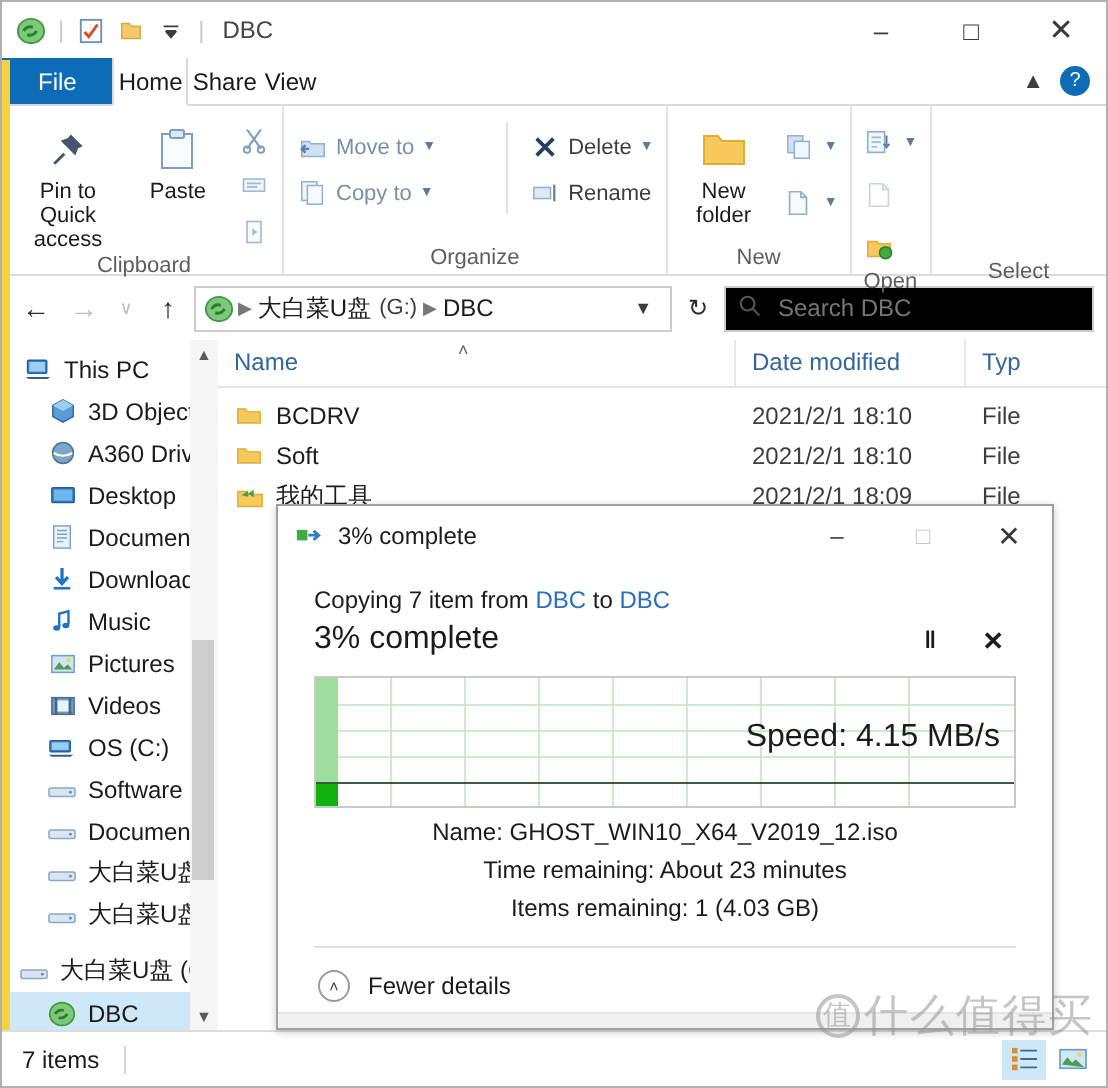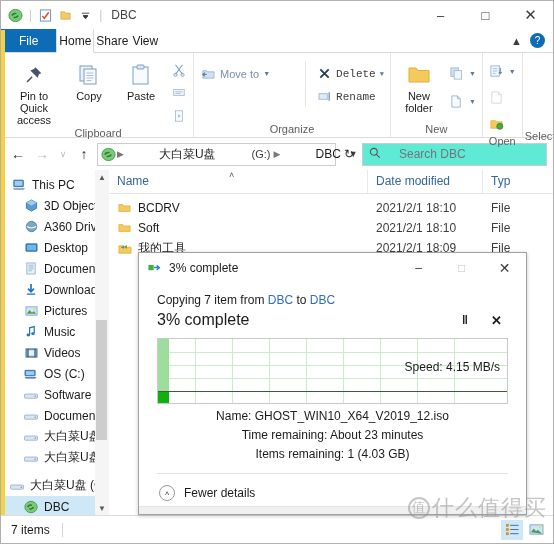--- a/index.html
+++ b/index.html
@@ -115,21 +115,21 @@
   }
   .bigbtn.wide { width: 58px; }
   .bigicon { height: 30px; display: flex; align-items: center; justify-content: center; }
   .smallcol { display: flex; flex-direction: column; justify-content: flex-start; gap: 2px; padding-top: 2px; }
   .smallbtn {
     display: flex; align-items: center; gap: 4px;
     height: 21px; padding: 0 4px;
     font-size: 11px; color: #7a8fa8;
     white-space: nowrap;
   }
-  .smallbtn.dark { color: #3d3d3d; font-family: Liberation Mono, monospace; }
+  .smallbtn.dark { color: #3d3d3d; }
   .icon-sq { width: 16px; height: 16px; display:inline-flex; align-items:center; justify-content:center; }
   .caret { font-size: 7px; color: #5d7a99; }
 
   
   .addressrow {
     height: 32px;
     display: flex; align-items: center;
     gap: 2px; padding: 0 6px;
     background: #fff;
   }
@@ -142,29 +142,29 @@
   .navbtn.small { width: 16px; font-size: 9px; }
   .addrbox {
     flex: 1;
     height: 23px;
     border: 1px solid #cccccc;
     background: #fff;
     display: flex; align-items: center;
     padding: 0 3px;
     min-width: 0;
   }
-  .crumb { font-size: 12px; color: #1b1b1b; padding: 0 2px; white-space: nowrap; margin-left: 32px; }
+  .crumb { font-size: 12px; color: #1b1b1b; padding: 0 2px; white-space: nowrap; }
   .crumb.small { font-size: 11px; color: #3d3d3d; }
   .crumb-sep { color: #777; font-size: 9px; padding: 0 1px; }
   .addr-drop { margin-left: auto; font-size: 9px; color: #3d3d3d; padding: 0 6px; }
   .refresh { width: 22px; height: 22px; display:flex; align-items:center; justify-content:center; font-size: 12px; color:#2b2b2b; }
   .searchbox {
     width: 185px; height: 23px;
-    border: 1px solid #cccccc; background: #5eead4;
-    display: flex; align-items: center; gap: 16px;
+    border: 1px solid #cccccc; background: #000000;
+    display: flex; align-items: center; gap: 6px;
     padding: 0 6px;
   }
   .searchbox input {
     border: none; outline: none; flex: 1;
     font-family: "Liberation Sans", sans-serif;
     font-size: 12px; color: #777;
     background: transparent;
   }
 
   
@@ -335,21 +335,21 @@
   .graph-baseline {
     position: absolute; left: 0; right: 0; bottom: 11px;
     height: 1px; background: #3c5c3c;
   }
   .graph-bottombar {
     position: absolute; left: 0; bottom: 0;
     width: 11px; height: 11px; background: #11b011;
   }
   .speed-label {
     position: absolute; right: 7px; top: 21px;
-    font-size: 12px; color: #1b1b1b;
+    font-size: 16px; color: #1b1b1b;
   }
   .detail-line { font-size: 12px; color: #1b1b1b; margin-top: 5px; text-align: center; }
   .detail-line:first-of-type { margin-top: 9px; }
   .dlg-divider {
     margin-top: 12px;
     border-top: 1px solid #e0e0e0;
   }
   .fewer {
     display: flex; align-items: center; gap: 9px;
     padding: 11px 0 0 2px;
@@ -449,30 +449,20 @@
             <svg width="22" height="22" viewBox="0 0 24 24">
               <path d="M13.5 3.5 L20 10 l-2.5 1 -1.5 4 -8-8 4-1.5 Z" fill="#45556b"></path>
               <path d="M10 14 L4.5 19.5" stroke="#45556b" stroke-width="1.6"></path>
             </svg>
           </span>
           <span>Pin to Quick access</span>
         </div>
         <div class="bigbtn">
           <span class="bigicon">
             <svg width="24" height="24" viewBox="0 0 24 24">
-              <rect x="3" y="3" width="12" height="15" fill="#eaf1f8" stroke="#7d9ec0" stroke-width="1"></rect>
-              <rect x="7" y="6" width="12" height="15" fill="#f8fbfe" stroke="#7d9ec0" stroke-width="1"></rect>
-              <path d="M9.5 10 h7 M9.5 12.5 h7 M9.5 15 h7 M9.5 17.5 h5" stroke="#9fb8d1" stroke-width="0.9"></path>
-            </svg>
-          </span>
-          <span>Copy</span>
-        </div>
-        <div class="bigbtn">
-          <span class="bigicon">
-            <svg width="24" height="24" viewBox="0 0 24 24">
               <rect x="4" y="4" width="15" height="17" fill="#f8fbfe" stroke="#7d9ec0" stroke-width="1"></rect>
               <rect x="8" y="2" width="7" height="4" rx="1" fill="#dfe9f3" stroke="#7d9ec0" stroke-width="1"></rect>
             </svg>
           </span>
           <span>Paste</span>
         </div>
         <div class="smallcol">
           <div class="smallbtn">
             <span class="icon-sq">
               <svg width="14" height="14" viewBox="0 0 16 16">
@@ -507,20 +497,30 @@
       <div class="rgroup-body" style="padding-top:8px;gap:25px;">
         <div class="smallcol">
           <div class="smallbtn">
             <span class="icon-sq">
               <svg width="15" height="15" viewBox="0 0 16 16">
                 <path d="M2 5 h4 l1 1.2 h7 V13 H2 Z" fill="#cfe0f1" stroke="#8fb0ce" stroke-width="0.8"></path>
                 <path d="M2 9 h4 M4 7 L2 9 l2 2" stroke="#5d82a8" stroke-width="1.3" fill="none"></path>
               </svg>
             </span>
             <span>Move to</span>
+            <span class="caret">▼</span>
+          </div>
+          <div class="smallbtn">
+            <span class="icon-sq">
+              <svg width="15" height="15" viewBox="0 0 16 16">
+                <rect x="2" y="2" width="8" height="10" fill="#eef4fa" stroke="#8fb0ce" stroke-width="0.8"></rect>
+                <rect x="5" y="4" width="8" height="10" fill="#f8fbfe" stroke="#8fb0ce" stroke-width="0.8"></rect>
+              </svg>
+            </span>
+            <span>Copy to</span>
             <span class="caret">▼</span>
           </div>
         </div>
         <div class="smallcol" style="margin-left:6px;border-left:1px solid #e3e3e3;padding-left:6px;">
           <div class="smallbtn dark">
             <span class="icon-sq">
               <svg width="13" height="13" viewBox="0 0 14 14">
                 <path d="M2.5 2.5 L11.5 11.5 M11.5 2.5 L2.5 11.5" stroke="#24405e" stroke-width="2" fill="none"></path>
               </svg>
             </span>
@@ -715,37 +715,37 @@
           <span class="nav-ico">
             <svg width="12" height="13" viewBox="0 0 13 14">
               <path d="M6.5 1 v7.5 M3.3 6 L6.5 9.5 L9.7 6" stroke="#1f72c4" stroke-width="1.8" fill="none"></path>
               <path d="M2 12 h9" stroke="#1f72c4" stroke-width="1.4"></path>
             </svg>
           </span>
           <span>Downloads</span>
         </div>
         <div class="navitem lvl1">
           <span class="nav-ico">
+            <svg width="12" height="13" viewBox="0 0 13 14">
+              <path d="M5 10.5 V3 l5 -1.3 v7" stroke="#1f72c4" stroke-width="1.3" fill="none"></path>
+              <ellipse cx="3.6" cy="10.8" rx="1.9" ry="1.5" fill="#1f72c4"></ellipse>
+              <ellipse cx="8.6" cy="9.4" rx="1.9" ry="1.5" fill="#1f72c4"></ellipse>
+            </svg>
+          </span>
+          <span>Music</span>
+        </div>
+        <div class="navitem lvl1">
+          <span class="nav-ico">
             <svg width="13" height="12" viewBox="0 0 14 12">
               <rect x="1" y="1.5" width="12" height="9" fill="#cfe6f7" stroke="#6d9cc4" stroke-width="0.8"></rect>
               <path d="M2 9 L5 5 L7.5 8 L9.5 6.2 L12 9 Z" fill="#4f9c4f"></path>
               <circle cx="10" cy="4" r="1.2" fill="#f5d15a"></circle>
             </svg>
           </span>
           <span>Pictures</span>
-        </div>
-        <div class="navitem lvl1">
-          <span class="nav-ico">
-            <svg width="12" height="13" viewBox="0 0 13 14">
-              <path d="M5 10.5 V3 l5 -1.3 v7" stroke="#1f72c4" stroke-width="1.3" fill="none"></path>
-              <ellipse cx="3.6" cy="10.8" rx="1.9" ry="1.5" fill="#1f72c4"></ellipse>
-              <ellipse cx="8.6" cy="9.4" rx="1.9" ry="1.5" fill="#1f72c4"></ellipse>
-            </svg>
-          </span>
-          <span>Music</span>
         </div>
         <div class="navitem lvl1">
           <span class="nav-ico">
             <svg width="13" height="12" viewBox="0 0 14 12">
               <rect x="1" y="1.5" width="12" height="9" fill="#6d9cc4" stroke="#49708f" stroke-width="0.8"></rect>
               <rect x="2.4" y="3" width="9.2" height="6" fill="#e8f3fb"></rect>
               <rect x="2.4" y="1.5" width="1.6" height="9" fill="#3d6a8d"></rect>
               <rect x="10" y="1.5" width="1.6" height="9" fill="#3d6a8d"></rect>
             </svg>
           </span>

